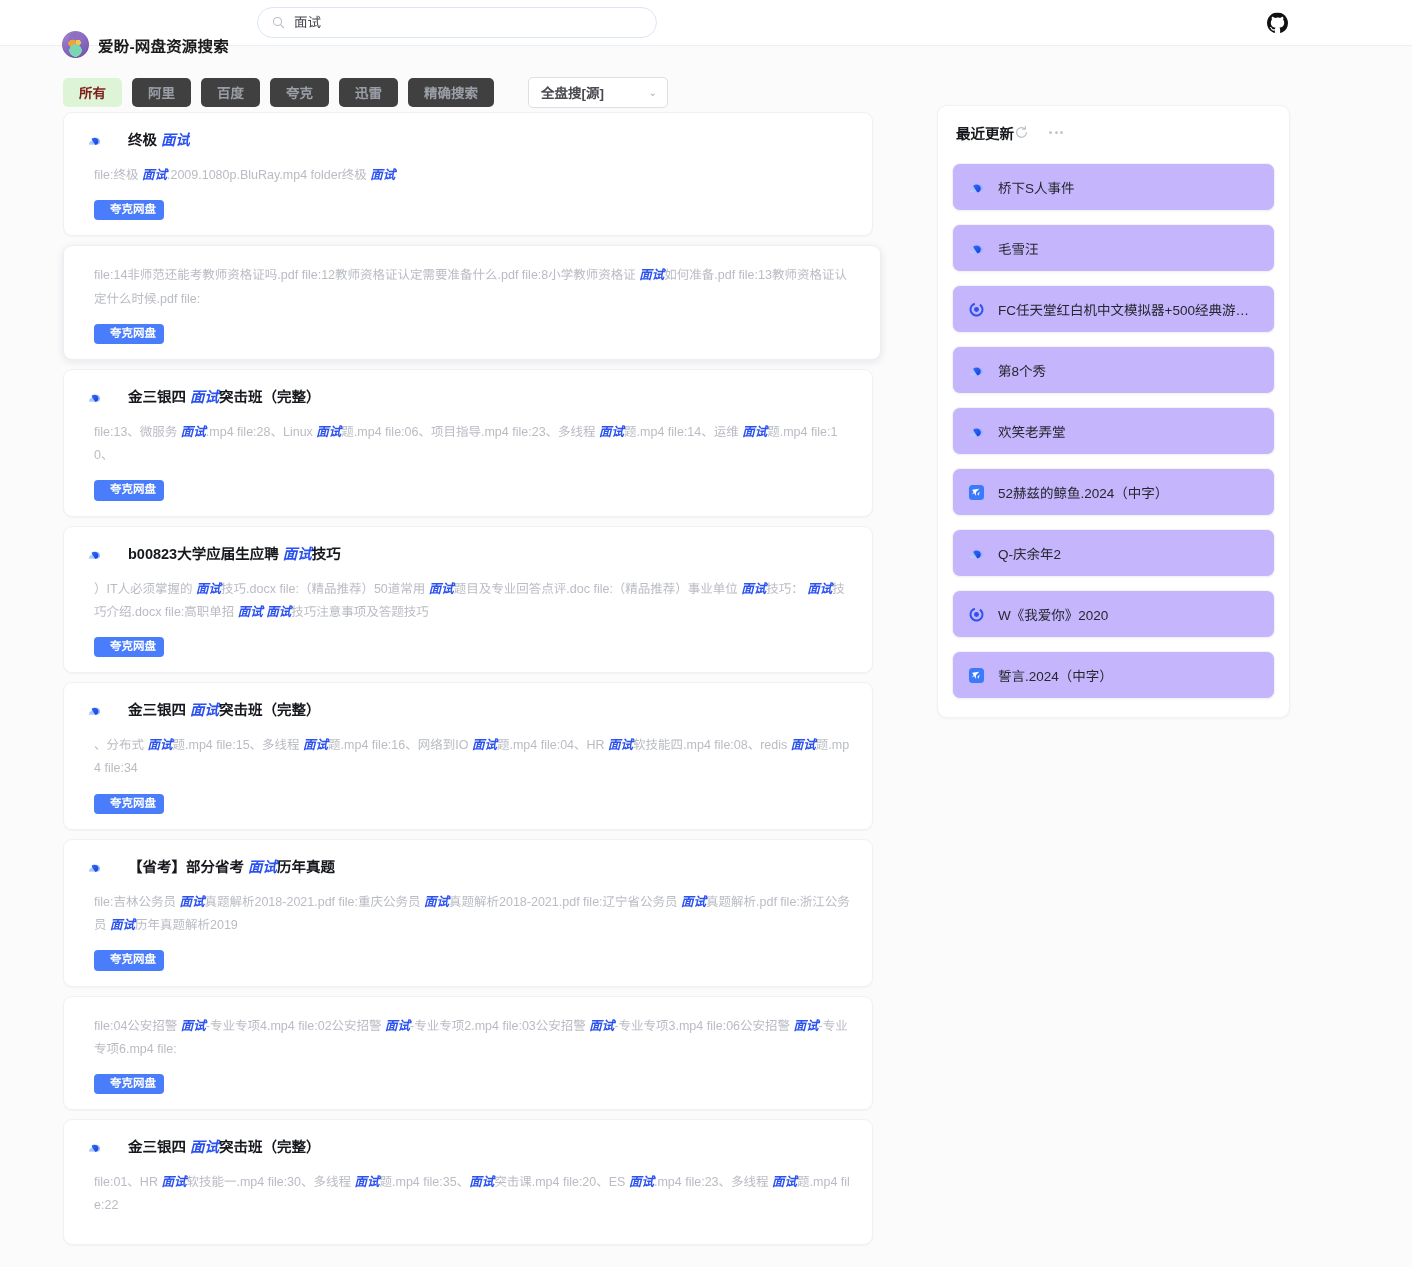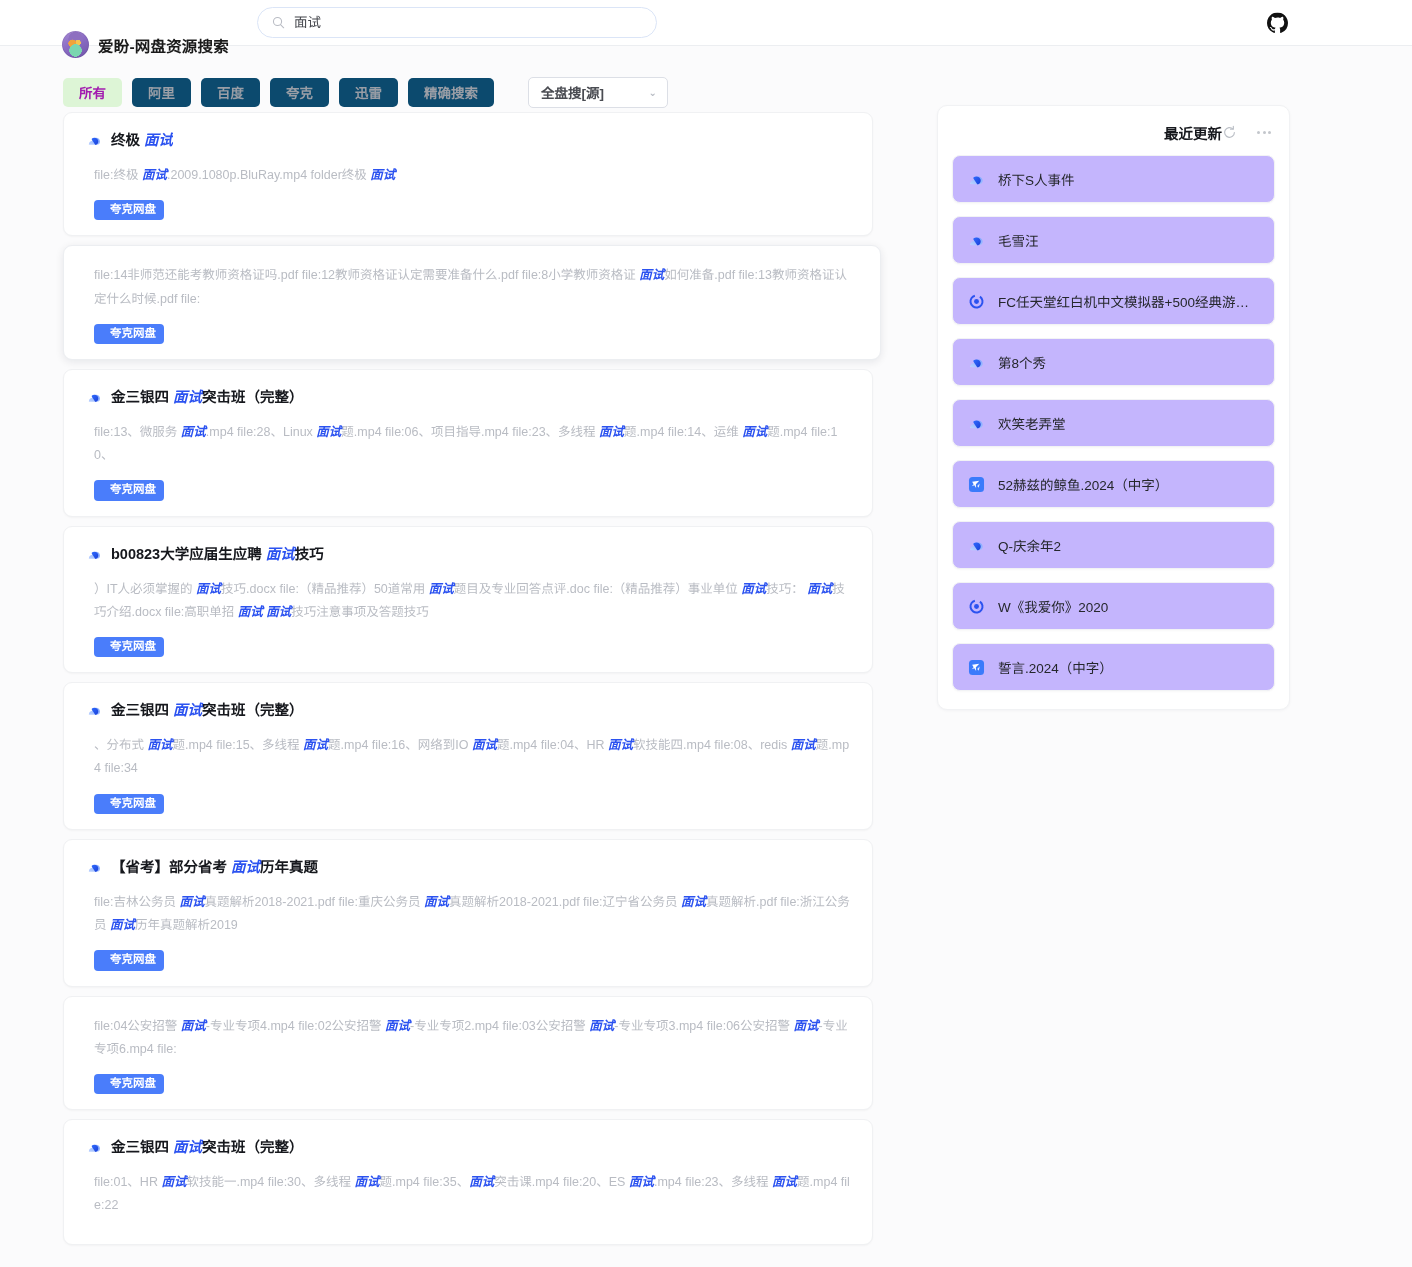--- a/index.html
+++ b/index.html
@@ -68,31 +68,31 @@
 
   
   .filters {
     display: flex; align-items: center; gap: 10px;
     padding: 26px 0 0 63px;
     height: 66px;
   }
   .chip {
     height: 29px; min-width: 58px;
     border-radius: 5px;
-    background: #0c4a6e;
+    background: #404040;
     color: #9a9ea6;
     font-size: 13.5px; font-weight: bold;
     display: flex; align-items: center; justify-content: center;
     padding: 0 16px;
     cursor: pointer;
     border: none;
     white-space: nowrap;
     font-family: inherit;
   }
-  .chip.active { background: #ddf5d6; color: #a21caf; }
+  .chip.active { background: #ddf5d6; color: #7f1d1d; }
   .select {
     margin-left: 24px;
     height: 31px; width: 140px;
     border: 1px solid #dcdfe6;
     border-radius: 5px;
     background: #fff;
     display: flex; align-items: center; justify-content: space-between;
     padding: 0 10px 0 12px;
     font-size: 13.5px; color: #4a4c52; font-weight: bold;
     cursor: pointer;
@@ -109,21 +109,21 @@
     padding: 18px 22px 15px 22px;
     width: 810px;
     box-shadow: 0 1px 2px rgba(16,24,40,.035);
   }
   .card.hovered {
     width: 818px;
     box-shadow: 0 2px 8px rgba(16,24,40,.09);
     border-color: #eceef1;
   }
   .card-title {
-    display: flex; align-items: center; gap: 8px;
+    display: flex; align-items: center; gap: 25px;
     font-size: 14.5px; font-weight: bold; color: #16181d;
     line-height: 1.3;
     margin-bottom: 14px;
   }
   .card-title .t { white-space: nowrap; overflow: hidden; text-overflow: ellipsis; }
   .desc {
     font-size: 12.5px; color: #b9bcc3; line-height: 1.85;
     margin: 0 0 12px 8px;
     max-width: 790px;
     word-break: break-all;
@@ -148,23 +148,23 @@
   .panel {
     margin: 59px 0 0 12px;
     width: 353px;
     background: #fff;
     border: 1px solid #f1f2f4;
     border-radius: 10px;
     padding: 16px 14px 18px 14px;
     box-shadow: 0 1px 3px rgba(16,24,40,.04);
   }
   .panel-head {
-    display: flex; align-items: center; justify-content: flex-end;
+    display: flex; align-items: center; justify-content: flex-start;
     padding: 0 4px 0 4px;
-    margin-bottom: 12px;
+    margin-bottom: 20px;
   }
   .panel-title { font-size: 14.5px; font-weight: bold; color: #16181d; }
   .panel-actions { display: flex; align-items: center; gap: 20px; }
   .dots { display: flex; gap: 2.5px; cursor: pointer; }
   .dots i { width: 3px; height: 3px; border-radius: 50%; background: #c3c6cc; display: block; }
   .rec {
     display: flex; align-items: center; gap: 12px;
     height: 48px;
     border: 1px solid #f2f3f5;
     border-radius: 8px;

